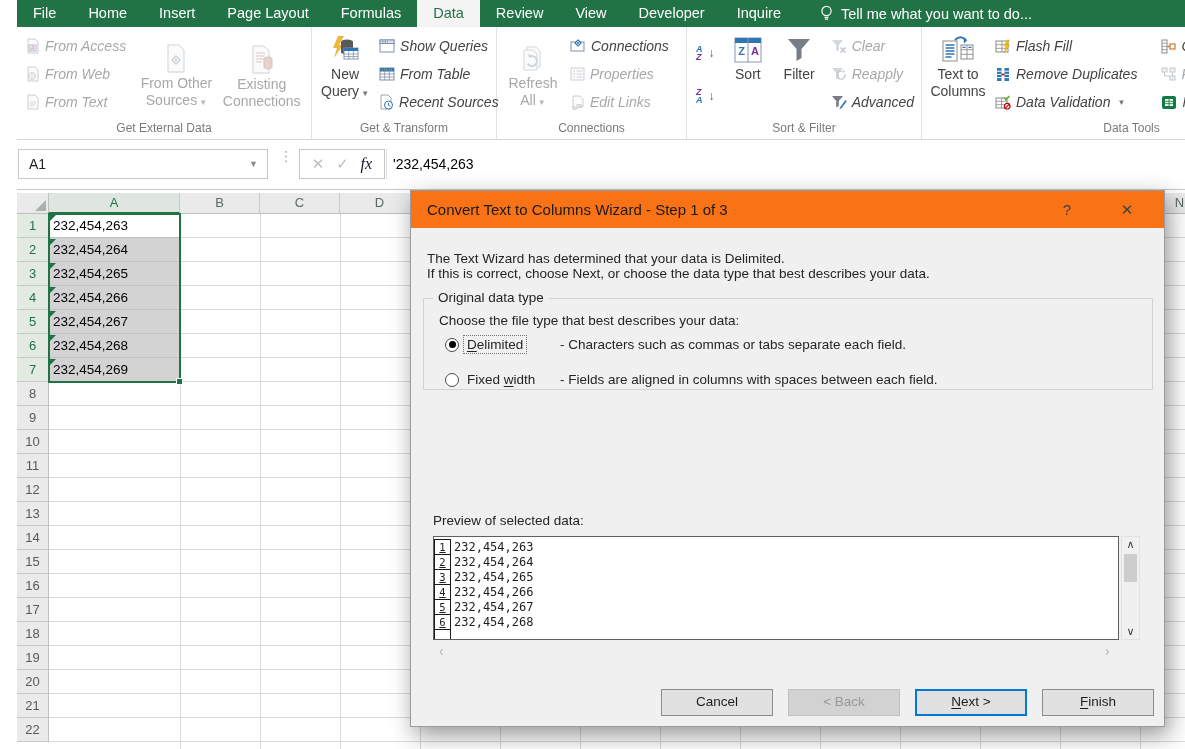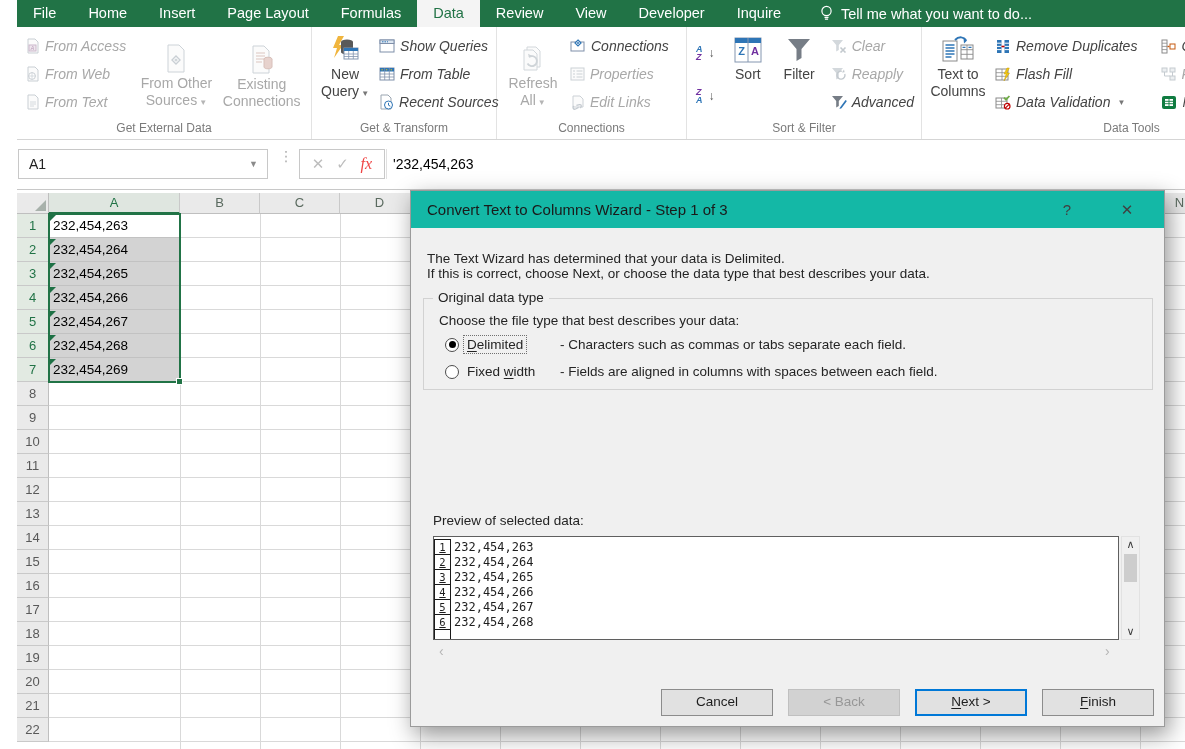--- a/index.html
+++ b/index.html
@@ -39,21 +39,21 @@
   
   #fbar { position:absolute; left:0; top:140px; width:100%; height:50px; background:#fff;
     border-bottom:1px solid #c8c8c8; }
   #namebox { position:absolute; left:1px; top:9px; width:250px; height:30px; border:1px solid #c8c8c8;
     background:#fff; font-size:14px; color:#222; line-height:28px; padding-left:10px; }
   #namebox .nbarrow { position:absolute; right:9px; top:0; font-size:9px; color:#8a8a8a; line-height:28px; }
   #splitdots { position:absolute; left:262px; top:12px; color:#ababab; font-size:14px; letter-spacing:0; line-height:8px; text-align:center; width:10px; }
   #fxbox { position:absolute; left:282px; top:9px; width:86px; height:30px; border:1px solid #c8c8c8;
     background:#fff; display:flex; align-items:center; justify-content:space-evenly; }
   .fbtn { font-size:15px; color:#bdbdbd; }
-  .fxg { font-family:"Liberation Serif", serif; font-style:italic; font-size:16px; color:#ef4444;text-align:right; }
+  .fxg { font-family:"Liberation Serif", serif; font-style:italic; font-size:16px; color:#0f172a;text-align:right; }
   #fvalue { position:absolute; left:369px; top:9px; height:30px; right:0; border-left:1px solid #e0e0e0;
     font-size:14px; color:#000; line-height:30px; padding-left:6px; }
 
   
   #grid { position:absolute; left:0; top:190px; width:1185px; height:559px; background:#fff; overflow:hidden; }
   #corner { position:absolute; left:0; top:3px; width:32px; height:21px; background:#eaeaea;
     border-right:1px solid #bfbfbf; border-bottom:1px solid #bfbfbf; }
   #corner .tri { position:absolute; right:2px; bottom:2px; width:0; height:0;
     border-bottom:11px solid #a8b1ab; border-left:11px solid transparent; }
   #colhdrs { position:absolute; left:32px; top:3px; height:21px; display:flex; }
@@ -79,29 +79,29 @@
   .cellA::before { content:""; position:absolute; left:1px; top:1px;
     border-top:6px solid #1e7145; border-right:6px solid transparent; }
   #selbox { position:absolute; left:31px; top:23px; width:133px; height:170px; border:2px solid #217346;
     pointer-events:none; }
   #selbox .handle { position:absolute; right:-4px; bottom:-4px; width:7px; height:7px; background:#217346;
     border:1px solid #fff; }
 
   
   #dialog { position:absolute; left:393px; top:190px; width:755px; height:537px; background:#f0f0f0;
     border:1px solid #9b9b9b; box-shadow:4px 8px 22px rgba(0,0,0,.42); z-index:50; font-size:14px; color:#1e1e1e; }
-  #dtitlebar { position:absolute; left:0; top:0; width:100%; height:37px; background:#14b8a6; }
+  #dtitlebar { position:absolute; left:0; top:0; width:100%; height:37px; background:#f97316; }
   #dtitle { position:absolute; left:16px; top:0; line-height:37px; font-size:15px; color:#1a1a1a; }
   .dctl { position:absolute; top:0; width:40px; height:37px; text-align:center; line-height:37px;
     font-size:15px; color:#404040; }
   #dhelp { right:77px; } #dclose { right:17px; }
   .dtext { position:absolute; font-size:13.5px; color:#242424; white-space:nowrap; }
   #gbox { position:absolute; left:12px; top:107px; width:730px; height:92px; border:1px solid #d2d2d2; }
   #gboxlabel { position:absolute; left:22px; top:99px; background:#f0f0f0; padding:0 5px; font-size:13.5px; color:#242424; }
-  #radios { position:absolute; left:34px; top:144px; display:flex; flex-direction:column; gap:8px; }
+  #radios { position:absolute; left:34px; top:144px; display:flex; flex-direction:column; gap:16px; }
   .radiorow { position:relative; display:flex; align-items:center; height:19px; }
   .rcirc { width:14px; height:14px; border:1px solid #4d4d4d; border-radius:50%; background:#fff;
     display:flex; align-items:center; justify-content:center; flex:none; }
   .rdot { width:7px; height:7px; border-radius:50%; background:#000; display:none; }
   .radiorow.selected .rdot { display:block; }
   .rlabel { margin-left:5px; font-size:13.5px; color:#242424; padding:1px 3px; white-space:nowrap; }
   .radiorow.selected .rlabel { outline:1px dotted #707070; }
   .rdesc { position:absolute; left:115px; font-size:13.5px; color:#242424; white-space:nowrap; }
   #plabel { position:absolute; left:22px; top:322px; }
   #pbox { position:absolute; left:22px; top:345px; width:686px; height:104px; background:#fff;
@@ -394,37 +394,37 @@
                 <path d="M21.5 12.4h3M27.5 12.4h3" stroke="#2e75b6" stroke-width="1.2"></path>
               </svg>
           </span>
           <span class="blabel">Text to</span>
           <span>Columns</span>
         </div>
         <div class="vstack">
           <div class="sitem">
             <span class="icon">
                 <svg width="16" height="15" viewBox="0 0 16 15">
+                  <rect x="1" y="2" width="12" height="11" fill="#fff" stroke="#8a8a8a"></rect>
+                  <path d="M1 5.7h12M1 9.3h12M7 2v11" stroke="#8a8a8a" stroke-width=".8"></path>
+                  <path d="M12 1l-3 6h2.2L9 14l5.5-8h-2.6l2.4-5z" fill="#f2c811" stroke="#c79a0a" stroke-width=".5"></path>
+                </svg>
+              </span>
+            <span>Flash Fill</span>
+          </div>
+          <div class="sitem">
+            <span class="icon">
+                <svg width="16" height="15" viewBox="0 0 16 15">
                   <rect x="2" y="1" width="4.5" height="13" fill="#2e75b6"></rect>
                   <rect x="9.5" y="1" width="4.5" height="13" fill="#2e75b6"></rect>
                   <path d="M2 4.2h4.5M2 7.4h4.5M2 10.6h4.5M9.5 4.2h4.5M9.5 7.4h4.5M9.5 10.6h4.5" stroke="#fff" stroke-width="1"></path>
                   <path d="M6.5 7.5h3" stroke="#c00000" stroke-width="1.6"></path>
                 </svg>
               </span>
             <span>Remove Duplicates</span>
-          </div>
-          <div class="sitem">
-            <span class="icon">
-                <svg width="16" height="15" viewBox="0 0 16 15">
-                  <rect x="1" y="2" width="12" height="11" fill="#fff" stroke="#8a8a8a"></rect>
-                  <path d="M1 5.7h12M1 9.3h12M7 2v11" stroke="#8a8a8a" stroke-width=".8"></path>
-                  <path d="M12 1l-3 6h2.2L9 14l5.5-8h-2.6l2.4-5z" fill="#f2c811" stroke="#c79a0a" stroke-width=".5"></path>
-                </svg>
-              </span>
-            <span>Flash Fill</span>
           </div>
           <div class="sitem">
             <span class="icon">
                 <svg width="16" height="15" viewBox="0 0 16 15">
                   <rect x="1" y="3" width="11" height="10" fill="#fff" stroke="#8a8a8a"></rect>
                   <path d="M1 6.3h11M1 9.7h11M6.5 3v10" stroke="#8a8a8a" stroke-width=".8"></path>
                   <path d="M9 2.6l2 2 3.4-3.6" fill="none" stroke="#70ad47" stroke-width="1.8"></path>
                   <circle cx="12.2" cy="11.2" r="2.8" fill="#fff" stroke="#c00000" stroke-width="1.2"></circle>
                   <path d="M10.3 13.1l3.8-3.8" stroke="#c00000" stroke-width="1.2"></path>
                 </svg>

